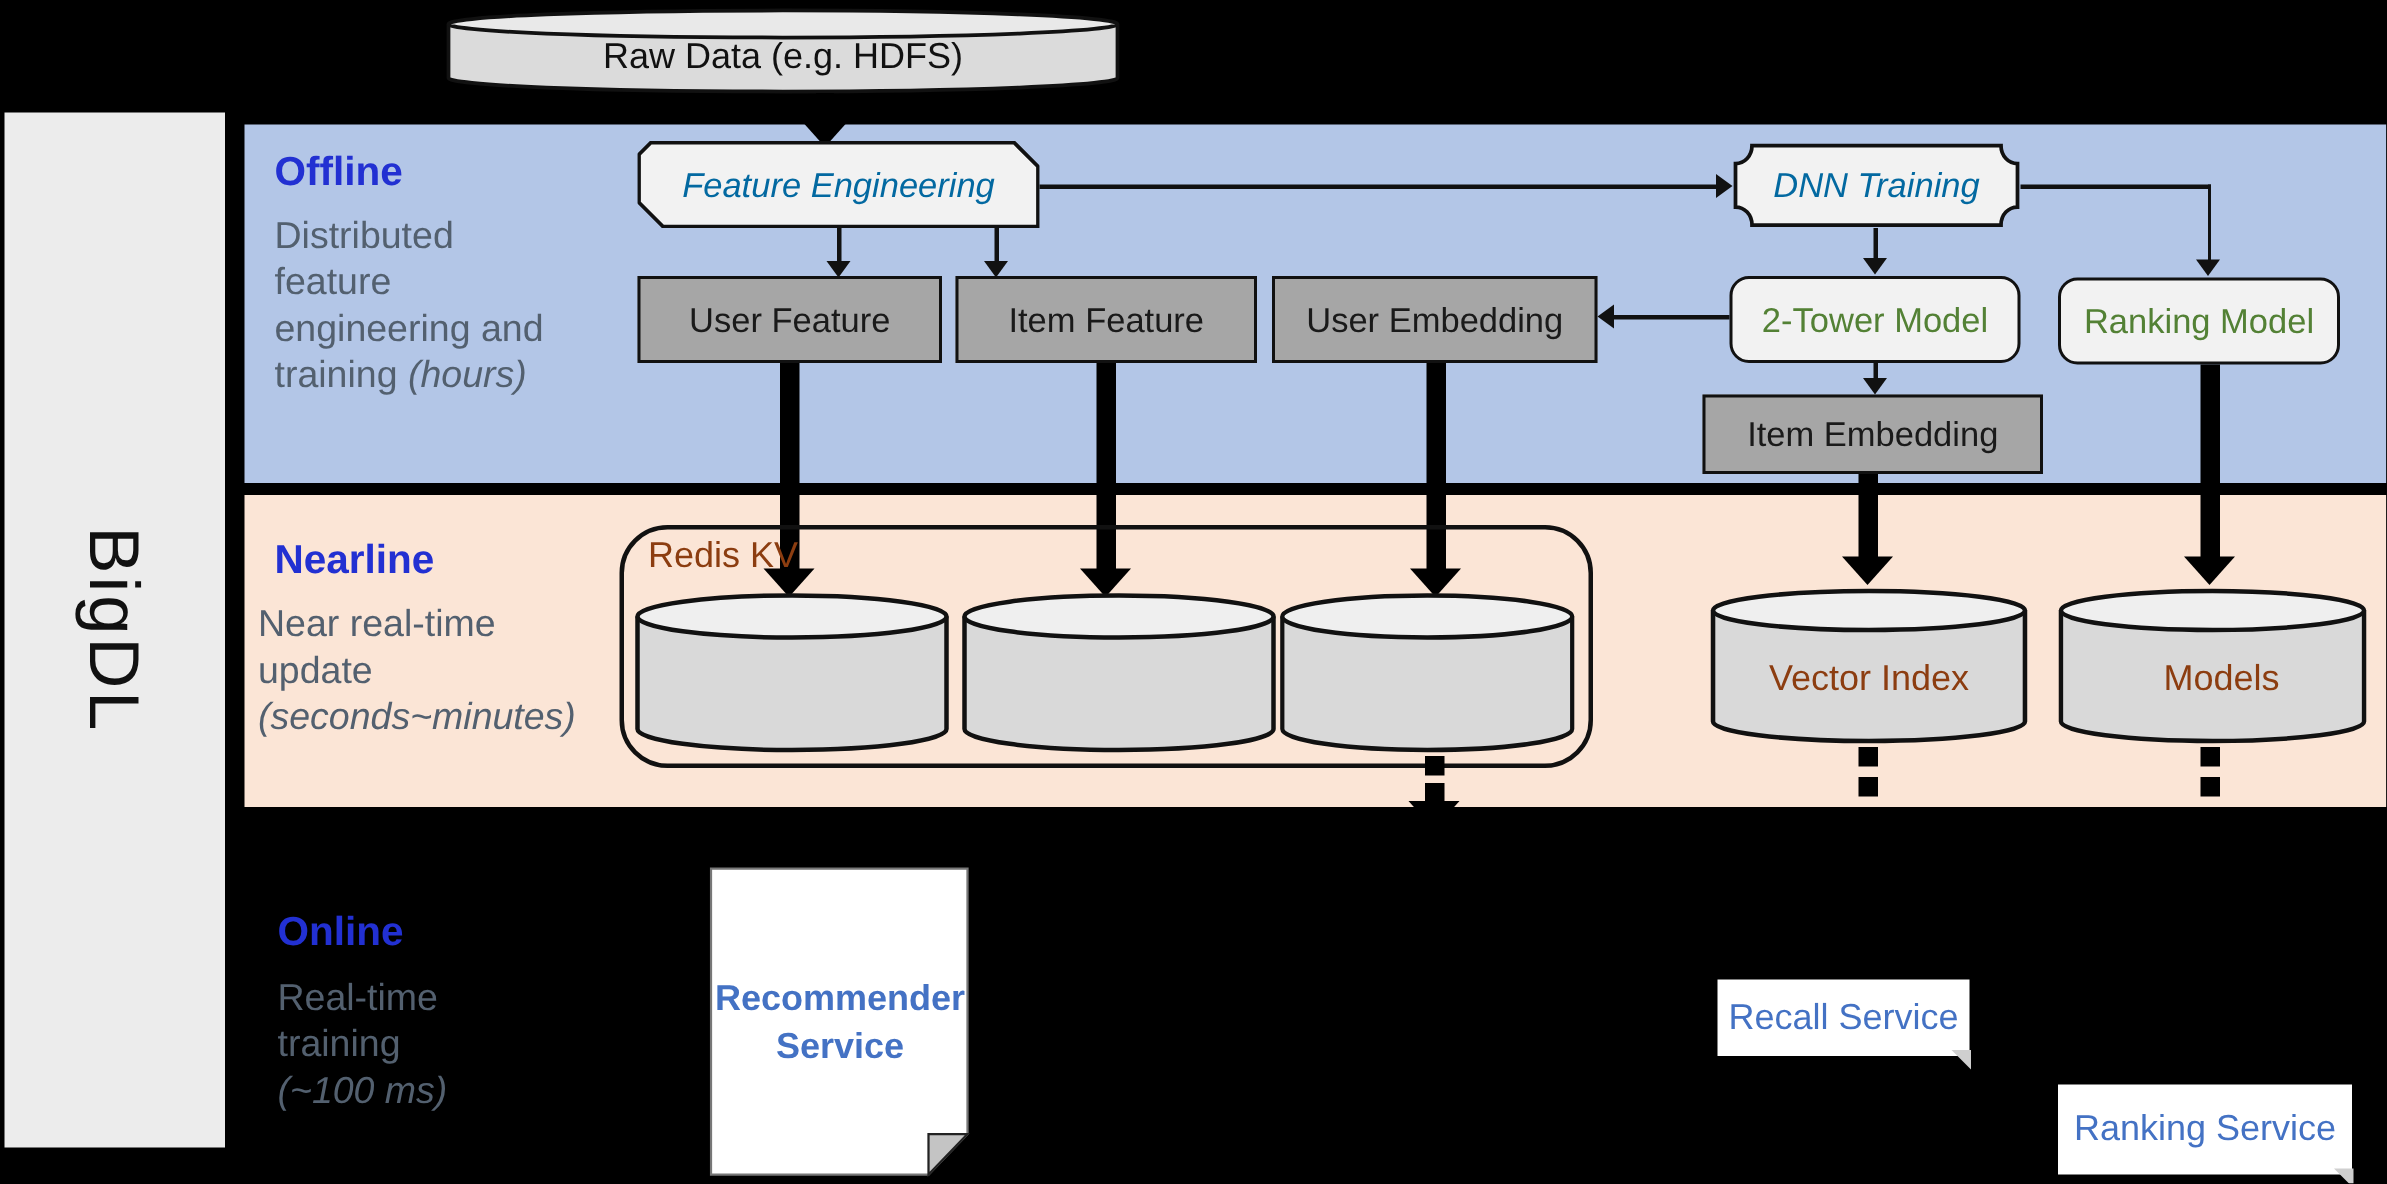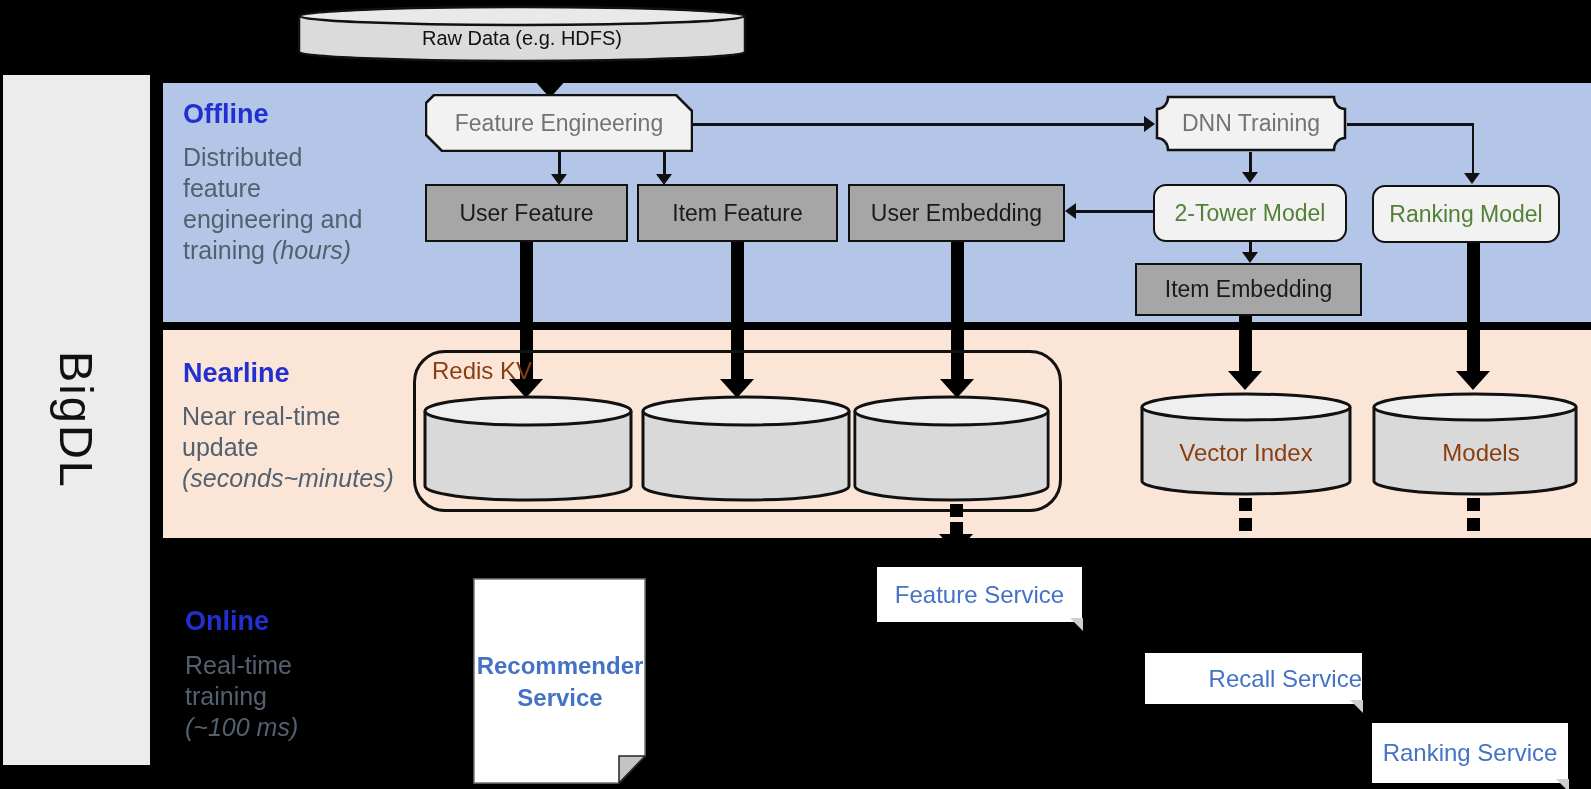--- a/index.html
+++ b/index.html
@@ -21,21 +21,21 @@
   }
   
   .sec-title { font-size:27px; font-weight:600; color:#2230D2; }
   .sec-desc { font-size:25px; color:#53606F; line-height:31px; }
   .sec-desc i { font-style:italic; }
   
   .node { display:flex; align-items:center; justify-content:center; text-align:center; }
   .gray-box { background:#A6A6A6; border:2.5px solid #111; font-size:23px; color:#1a1a1a; box-sizing:border-box; }
   .round-box { background:#F2F2F2; border:2.5px solid #111; border-radius:13px; font-size:23px; color:#538135; box-sizing:border-box; }
   .shape-label { position:absolute; inset:0; display:flex; align-items:center; justify-content:center; font-size:23px; }
-  .blue-label { color:#737373; }
+  .blue-label { color:#0369a1;font-style:italic; }
   .brown-label { color:#8C3D10; }
   .svg-fill { position:absolute; inset:0; width:100%; height:100%; }
   
   .redis-wrap { left:413px; top:350px; width:649px; height:162px; border:3px solid #111; border-radius:32px; box-sizing:border-box; }
   
   .service-box { background:#fff; display:flex; align-items:center; justify-content:center; font-size:24px; color:#4472C4; }
   .mini-fold { position:absolute; right:-1px; bottom:-9px; width:0; height:0;
     border-left:13px solid transparent; border-top:13px solid #cfcfcf; }
   
   .vline { width:2.5px; background:#111; }
@@ -57,21 +57,21 @@
 
   <div class="abs sidebar">
     <div class="brand">BigDL</div>
   </div>
 
   <div class="abs" style="left:297px; top:5px; width:450px; height:58px;">
     <svg class="svg-fill" viewBox="0 0 450 58" preserveAspectRatio="none">
       <path d="M2,11 V47 A223,9 0 0 0 448,47 V11" fill="#DBDBDB" stroke="#111" stroke-width="2.5"></path>
       <ellipse cx="225" cy="11" rx="223" ry="9" fill="#E9E9E9" stroke="#111" stroke-width="2.5"></ellipse>
     </svg>
-    <div class="shape-label" style="color:#111; font-size:20px; padding-top:8px;">Raw Data (e.g. HDFS)</div>
+    <div class="shape-label" style="color:#111; font-size:24px; padding-top:8px;">Raw Data (e.g. HDFS)</div>
   </div>
 
   <div class="abs thick" style="left:544px; top:62px; width:12px; height:20px;"></div>
   <div class="abs thick-ah-down" style="left:533px; top:79px;"></div>
 
   <div class="abs sec-title" style="left:183px; top:99px;">Offline</div>
   <div class="abs sec-desc" style="left:183px; top:142px;">
     <div>Distributed</div>
     <div>feature</div>
     <div>engineering and</div>
@@ -133,21 +133,21 @@
   <div class="abs thick" style="left:731px; top:242px; width:13px; height:138px;"></div>
   <div class="abs thick-ah-down" style="left:720px; top:379px;"></div>
   <div class="abs thick" style="left:951px; top:242px; width:13px; height:138px;"></div>
   <div class="abs thick-ah-down" style="left:940px; top:379px;"></div>
   <div class="abs thick" style="left:1239px; top:316px; width:13px; height:56px;"></div>
   <div class="abs thick-ah-down" style="left:1228px; top:371px;"></div>
   <div class="abs thick" style="left:1467px; top:243px; width:13px; height:129px;"></div>
   <div class="abs thick-ah-down" style="left:1456px; top:371px;"></div>
 
   <div class="abs sec-title" style="left:183px; top:358px;">Nearline</div>
-  <div class="abs sec-desc" style="left:182px; top:401px;">
+  <div class="abs sec-desc" style="left:172px; top:401px;">
     <div>Near real-time</div>
     <div>update</div>
     <div><i>(seconds~minutes)</i></div>
   </div>
 
   <div class="abs redis-wrap"></div>
   <div class="abs brown-label" style="left:432px; top:357px; font-size:24px;">Redis KV</div>
 
   <div class="abs" style="left:423px; top:395px; width:210px; height:107px;">
     <svg class="svg-fill" viewBox="0 0 210 107" preserveAspectRatio="none">
@@ -202,25 +202,21 @@
     <svg class="svg-fill" viewBox="0 0 174 207" preserveAspectRatio="none">
       <path d="M1,1 H172 V178 L146,205 H1 Z" fill="#FFFFFF" stroke="#777" stroke-width="1.5"></path>
       <path d="M172,178 L146,205 L146,178 Z" fill="#C4C4C4" stroke="#222" stroke-width="1.5"></path>
     </svg>
     <div class="shape-label" style="flex-direction:column; color:#4472C4; font-size:24px; line-height:32px;">
       <div>Recommender</div>
       <div>Service</div>
     </div>
   </div>
 
-  <div class="abs service-box" style="left:877px; top:567px; width:205px; height:55px;">
-    <span>Feature Service</span>
-    <div class="mini-fold"></div>
-  </div>
-  <div class="abs service-box" style="left:1145px; top:653px; width:217px; height:51px;justify-content:flex-end;">
+  <div class="abs service-box" style="left:1145px; top:653px; width:168px; height:51px;">
     <span>Recall Service</span>
     <div class="mini-fold"></div>
   </div>
   <div class="abs service-box" style="left:1372px; top:723px; width:196px; height:60px;text-align:right;">
     <span>Ranking Service</span>
     <div class="mini-fold"></div>
   </div>
 
 </div>
 

